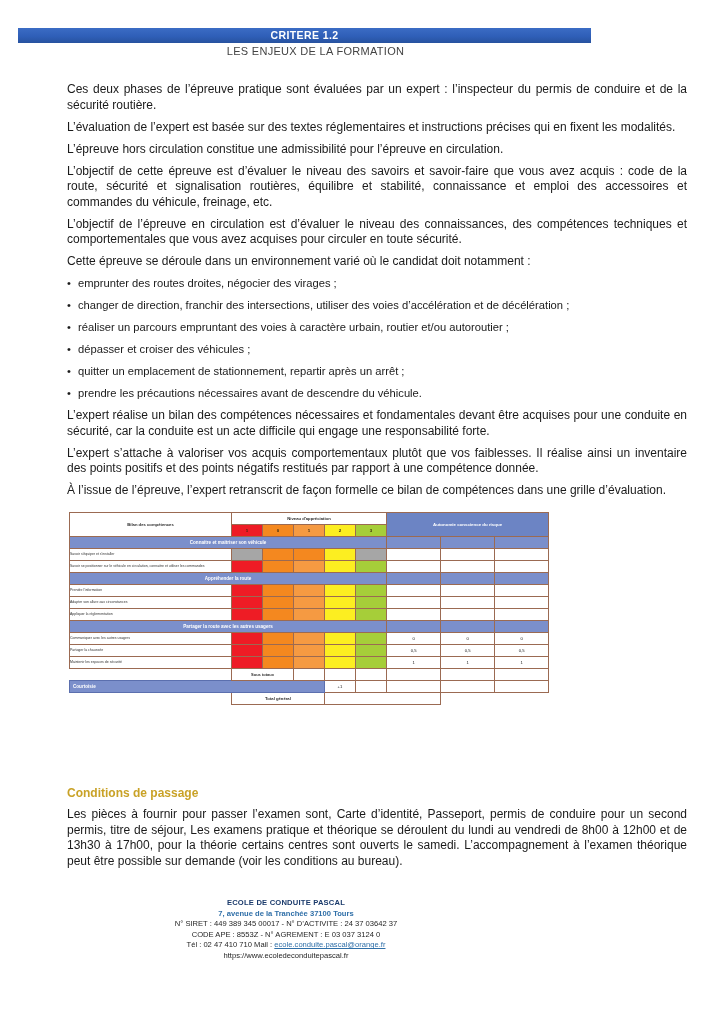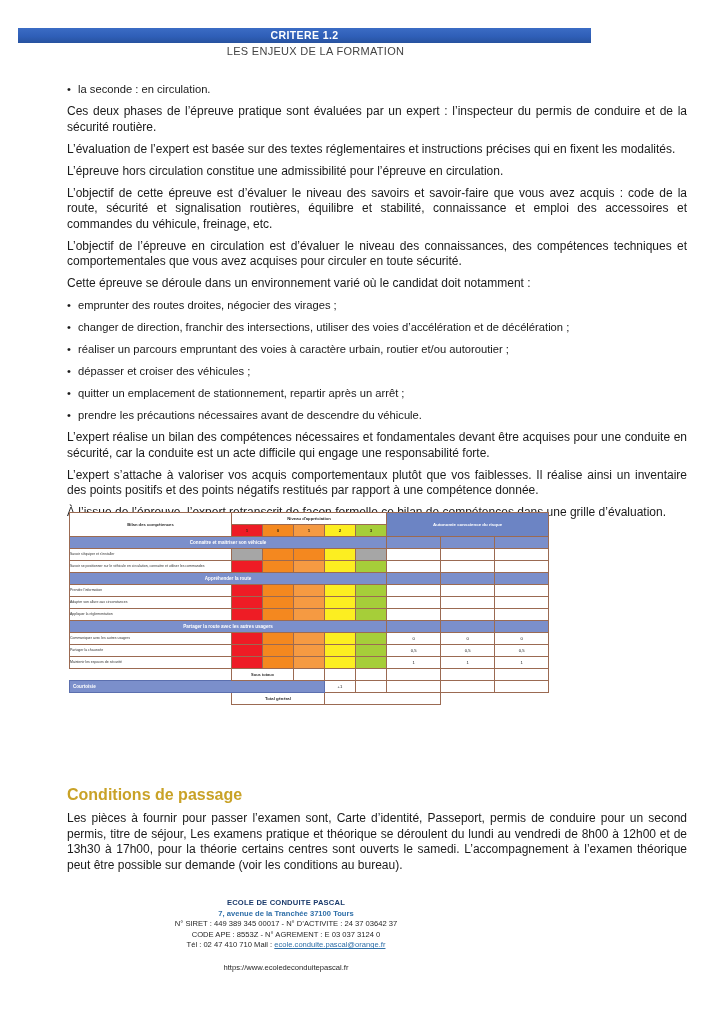--- a/index.html
+++ b/index.html
@@ -183,21 +183,21 @@
   }
 
   
   .cond-wrap {
     position: absolute;
     left: 67px;
     top: 786px;
     width: 620px;
   }
   .cond-title {
-    font-size: 16px;
+    font-size: 12px;
     font-weight: bold;
     color: #c9a227;
     margin: 0 0 7px 0;
   }
 
   
   .footer {
     position: absolute;
     left: 0;
     top: 898px;
@@ -207,32 +207,31 @@
     line-height: 10.6px;
     color: #1a3a6b;
   }
   .footer .f-name { font-weight: bold; color: #1a3a6b; letter-spacing: 0.2px; }
   .footer .f-addr { font-weight: bold; color: #2f6fa8; }
   .footer .f-line { color: #1f1f1f; }
   .footer a, .footer .link {
     color: #2f6fa8;
     text-decoration: underline;
   }
-  .footer .f-url { color: #1f1f1f; margin-top: 12px; }
+  .footer .f-url { color: #1f1f1f; }
 </style>
 </head>
 <body>
 
 <div class="header-band">
   <div class="header-band-title">CRITERE 1.2</div>
 </div>
 <div class="header-subtitle">LES ENJEUX  DE LA FORMATION</div>
 
 <div class="content" id="body-blocks">
-    <p class="bullet">la seconde : en circulation.</p>
     <p class="para">Ces deux phases de l’épreuve pratique sont évaluées par un expert : l’inspecteur du permis de conduire et de la sécurité routière.</p>
     <p class="para">L’évaluation de l’expert est basée sur des textes réglementaires et instructions précises qui en fixent les modalités.</p>
     <p class="para">L’épreuve hors circulation constitue une admissibilité pour l’épreuve en circulation.</p>
     <p class="para">L’objectif de cette épreuve est d’évaluer le niveau des savoirs et savoir-faire que vous avez acquis : code de la route, sécurité et signalisation routières, équilibre et stabilité, connaissance et emploi des accessoires et commandes du véhicule, freinage, etc.</p>
     <p class="para">L’objectif de l’épreuve en circulation est d’évaluer le niveau des connaissances, des compétences techniques et comportementales que vous avez acquises pour circuler en toute sécurité.</p>
     <p class="para">Cette épreuve se déroule dans un environnement varié où le candidat doit notamment :</p>
     <p class="bullet">emprunter des routes droites, négocier des virages ;</p>
     <p class="bullet">changer de direction, franchir des intersections, utiliser des voies d’accélération et de décélération ;</p>
     <p class="bullet">réaliser un parcours empruntant des voies à caractère urbain, routier et/ou autoroutier ;</p>
     <p class="bullet">dépasser et croiser des véhicules ;</p>

